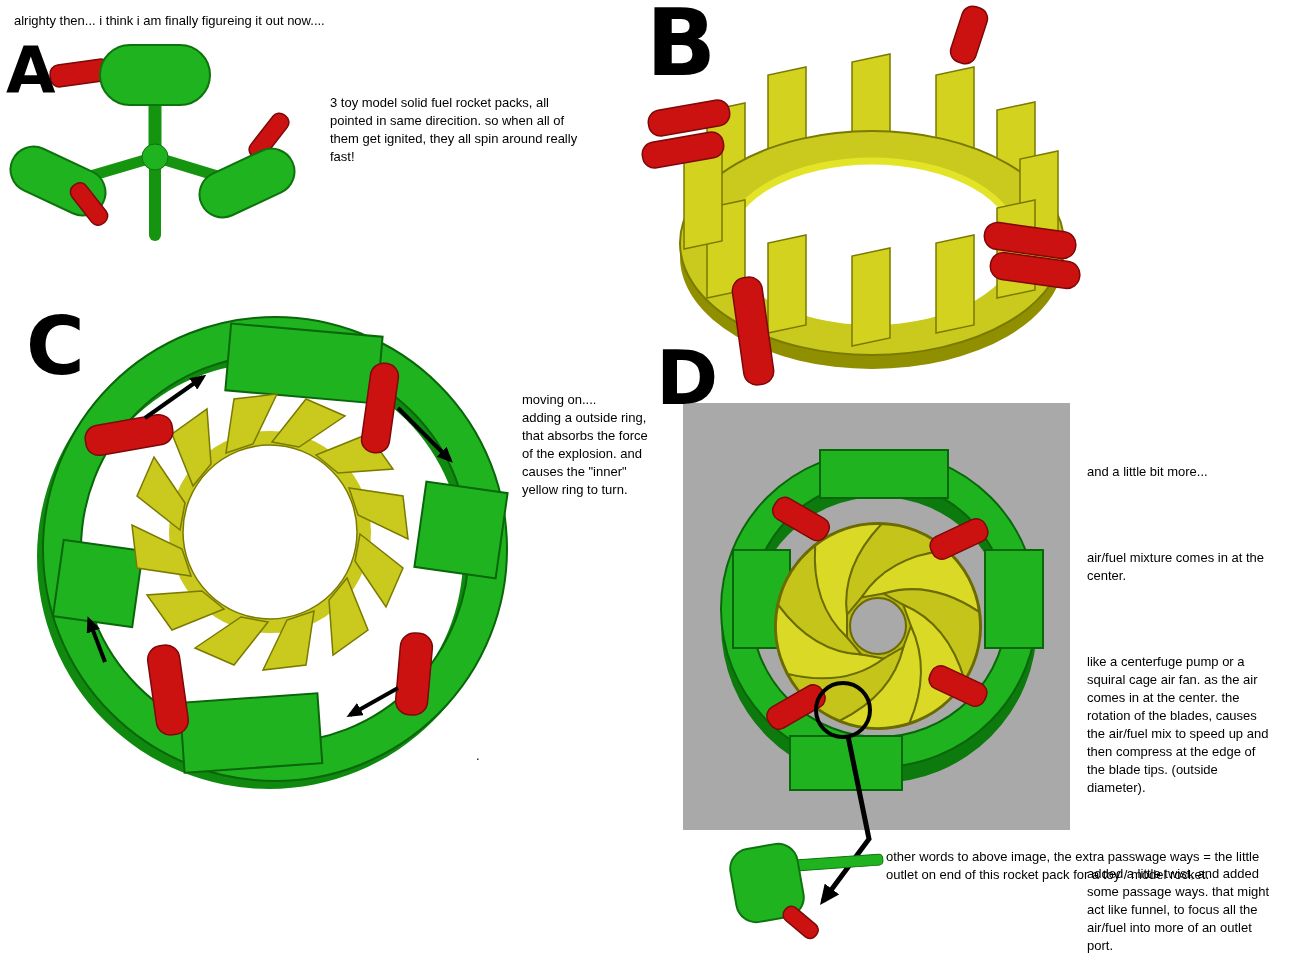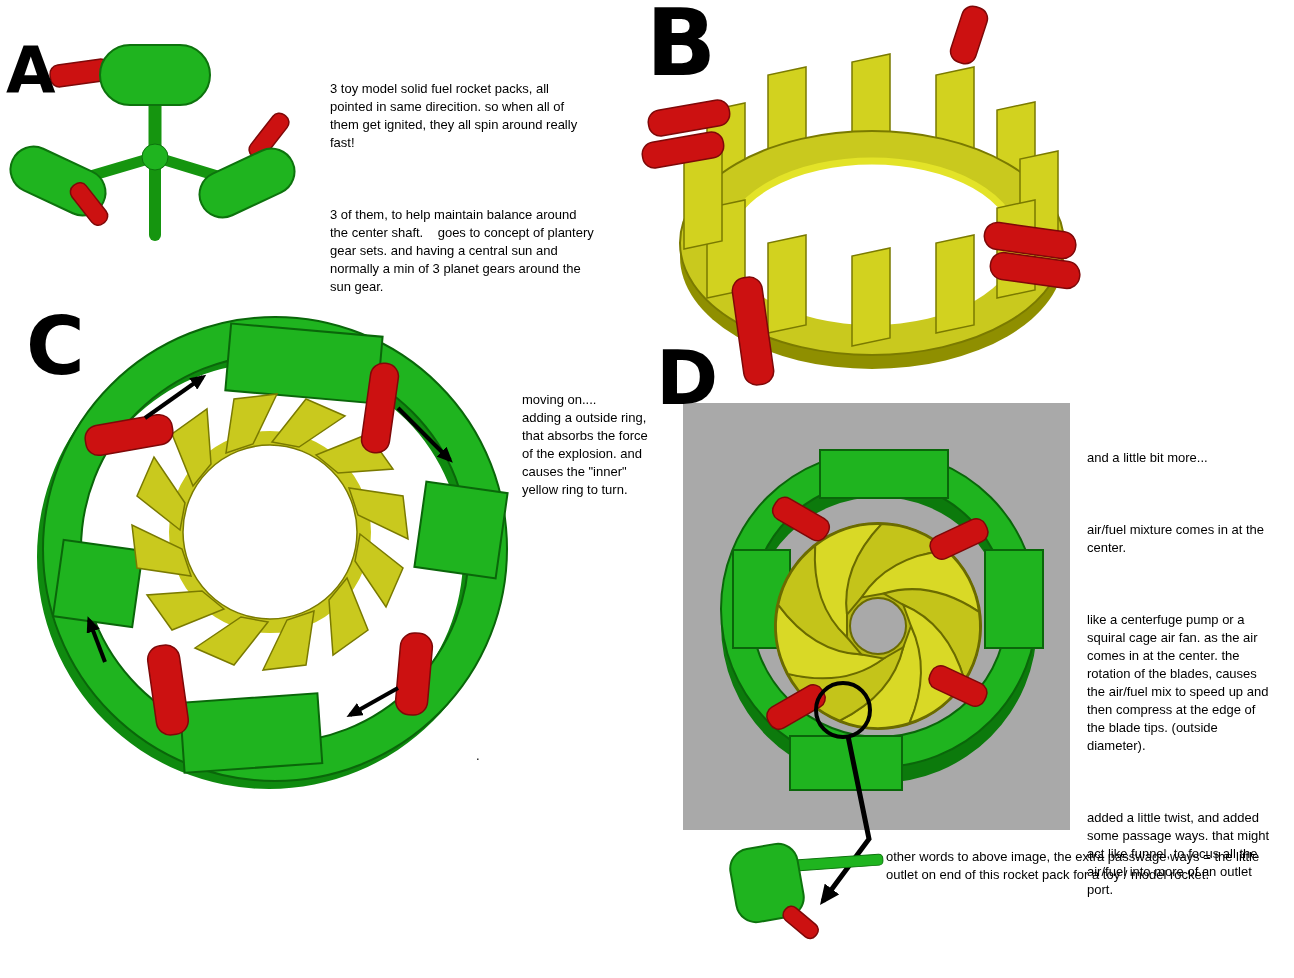--- a/index.html
+++ b/index.html
@@ -1,20 +1,20 @@
 <!DOCTYPE html>
 <html><head>
 <meta charset="utf-8">
 <style>
   *{margin:0;padding:0;box-sizing:border-box}
   html,body{background:#ffffff}
   .page{position:relative;width:1294px;height:978px;background:#ffffff;overflow:hidden;
         font-family:"Liberation Sans","DejaVu Sans",sans-serif;color:#000;}
   .note{position:absolute;font-size:13px;line-height:18px;white-space:pre-wrap;}
-  .note p{margin:0 0 18px;white-space:pre-wrap;}
+  .note p{margin:14px 0 18px;white-space:pre-wrap;}
   .letter{position:absolute;font-family:"DejaVu Sans",sans-serif;font-weight:900;line-height:1;color:#000;}
   .fig{position:absolute;}
   .rocket{fill:#cc1111;stroke:#7e0808;stroke-width:1.5px}
   .pad{fill:#1fb41f;stroke:#0a660a;stroke-width:2px}
   .arrow{stroke:#000;stroke-width:4px;fill:none}
   .stray{position:absolute;font-size:13px;}
 </style>
 </head>
 <body>
 
@@ -137,31 +137,27 @@
     <rect x="112" y="457" width="88" height="11" rx="4" transform="rotate(-4 112 462)" fill="#1fb41f" stroke="#0d730d"></rect>
     <rect x="50" y="443" width="68" height="74" rx="20" transform="rotate(-10 84 480)" fill="#1fb41f" stroke="#0d730d" stroke-width="2"></rect>
     <rect x="100" y="505" width="40" height="16" rx="7" transform="rotate(40 110 513)" class="rocket"></rect>
   </svg>
 
   <div class="letter" style="left:6px;top:39px;font-size:64px">A</div>
   <div class="letter" style="left:646px;top:-2px;font-size:92px">B</div>
   <div class="letter" style="left:26px;top:307px;font-size:80px">C</div>
   <div class="letter" style="left:656px;top:341px;font-size:75px">D</div>
 
+  <div class="note" style="left:14px;top:12px;width:380px">alrighty then... i think i am finally figureing it out now....</div>
 
   <div class="note" style="left:330px;top:44px;width:295px">
     <p>3 toy model solid fuel rocket packs, all
 pointed in same direcition. so when all of
 them get ignited, they all spin around really
 fast!</p>
-    <p>3 of them, to help maintain balance around
-the center shaft.    goes to concept of plantery
-gear sets. and having a central sun and
-normally a min of 3 planet gears around the
-sun gear.</p>
   </div>
 
 
   <div class="note" style="left:522px;top:391px;width:160px">moving on....
 adding a outside ring,
 that absorbs the force
 of the explosion. and
 causes the "inner"
 yellow ring to turn.</div>
 

